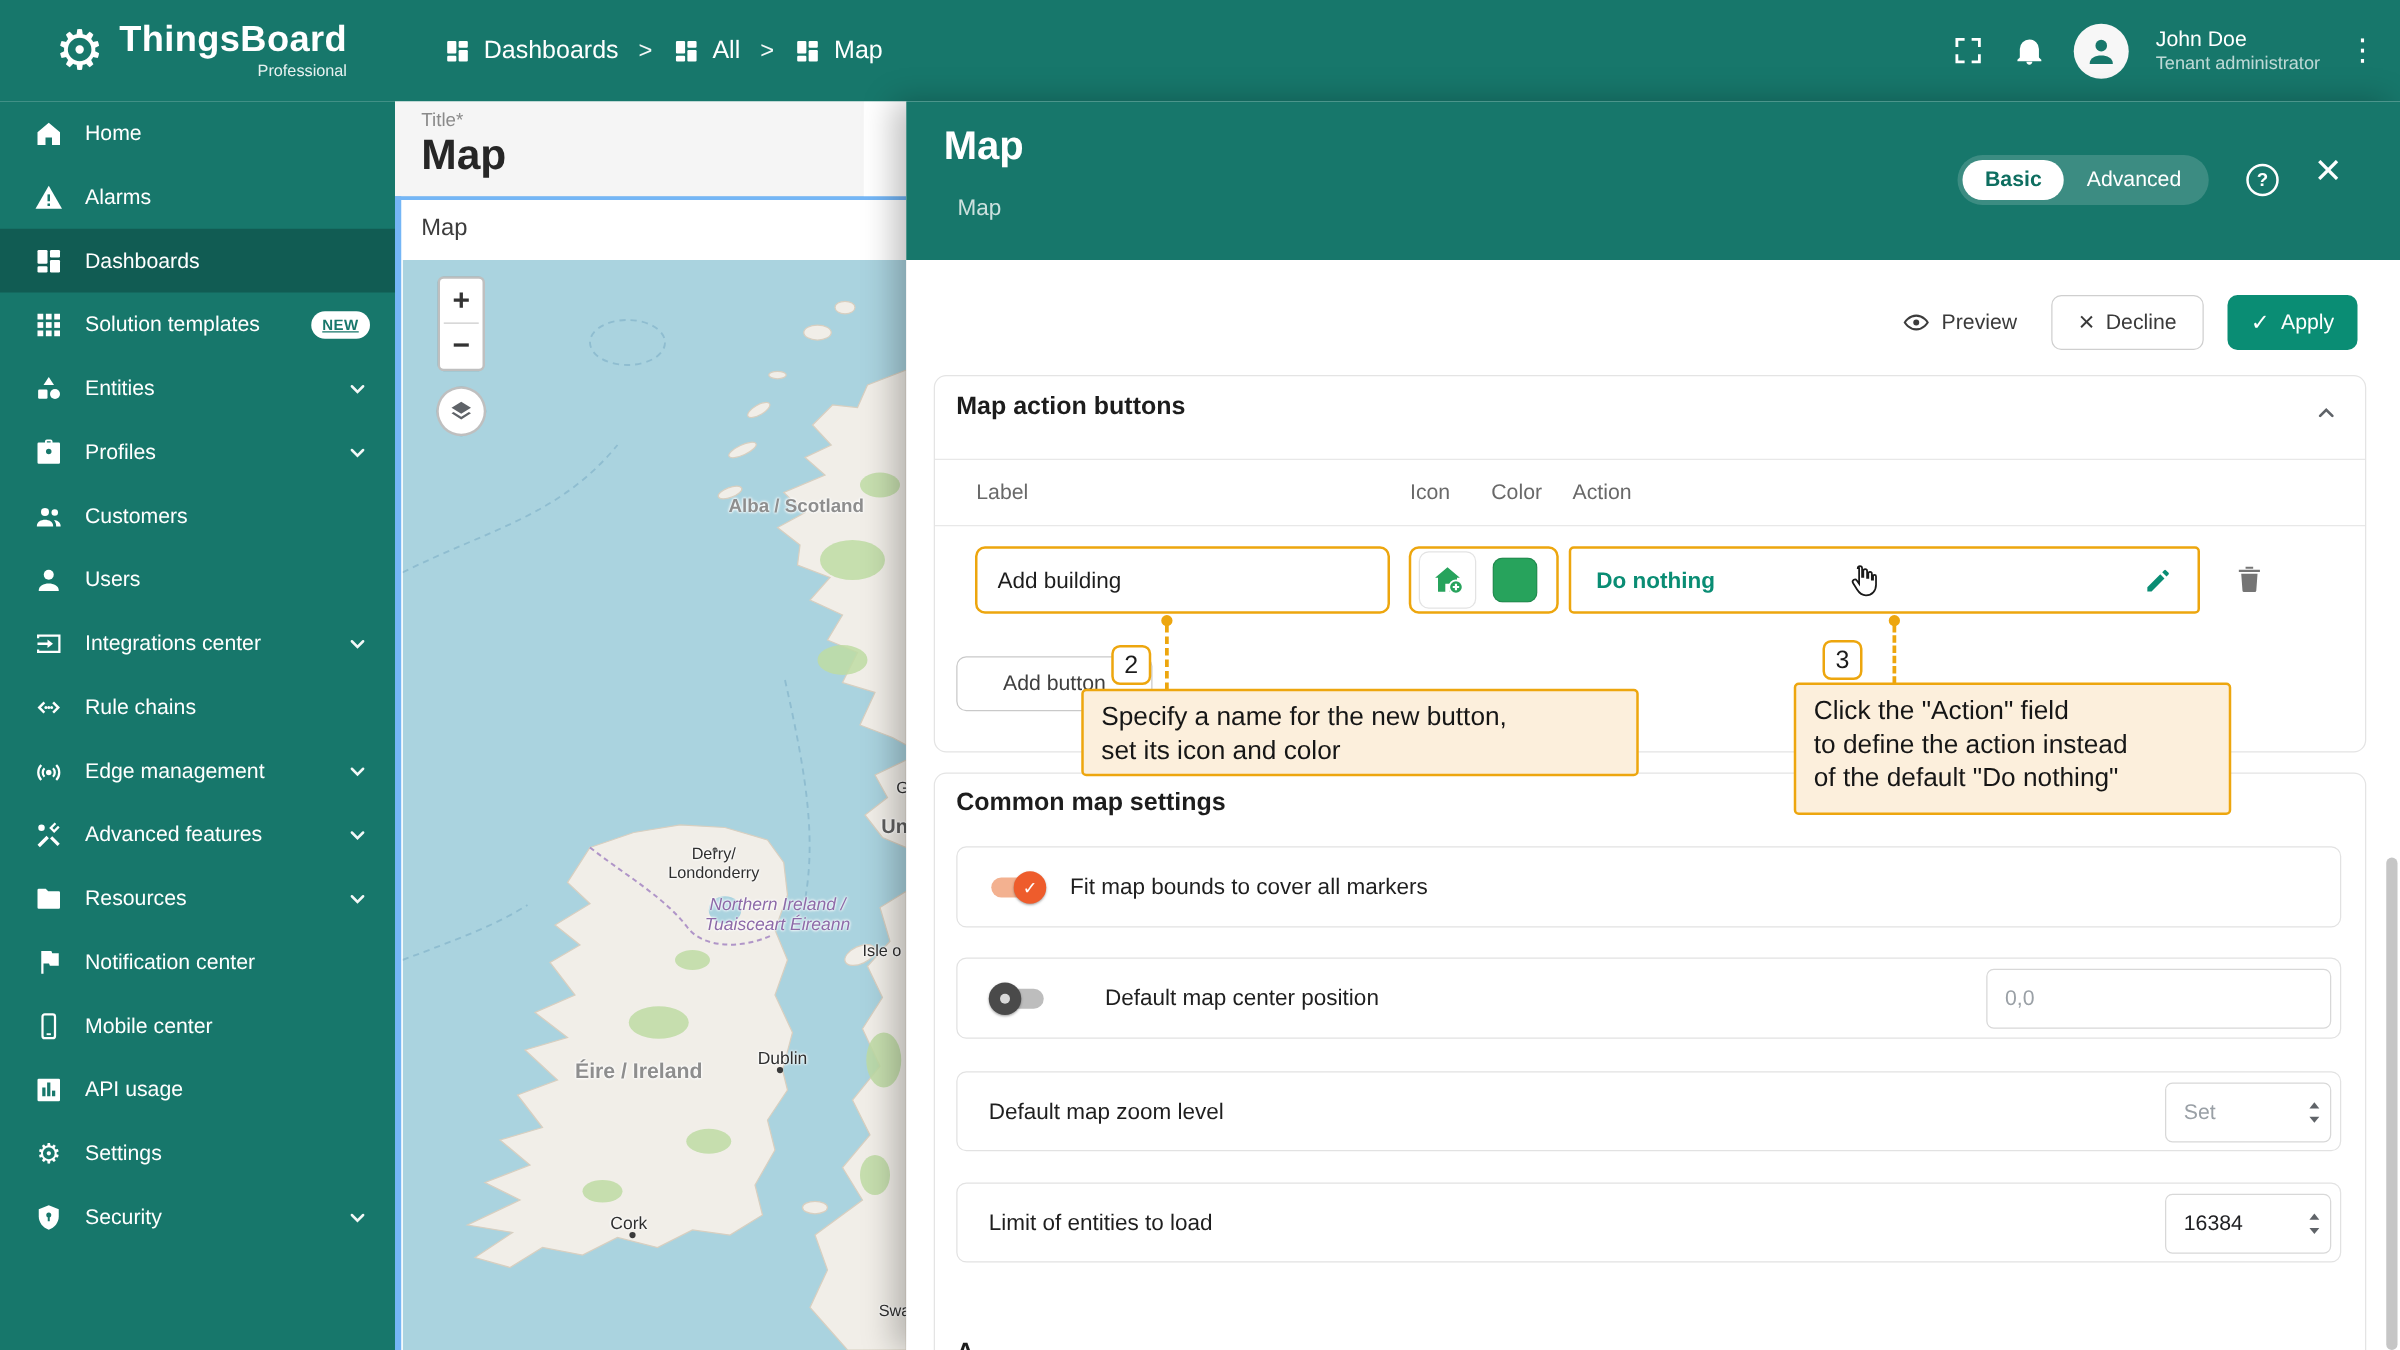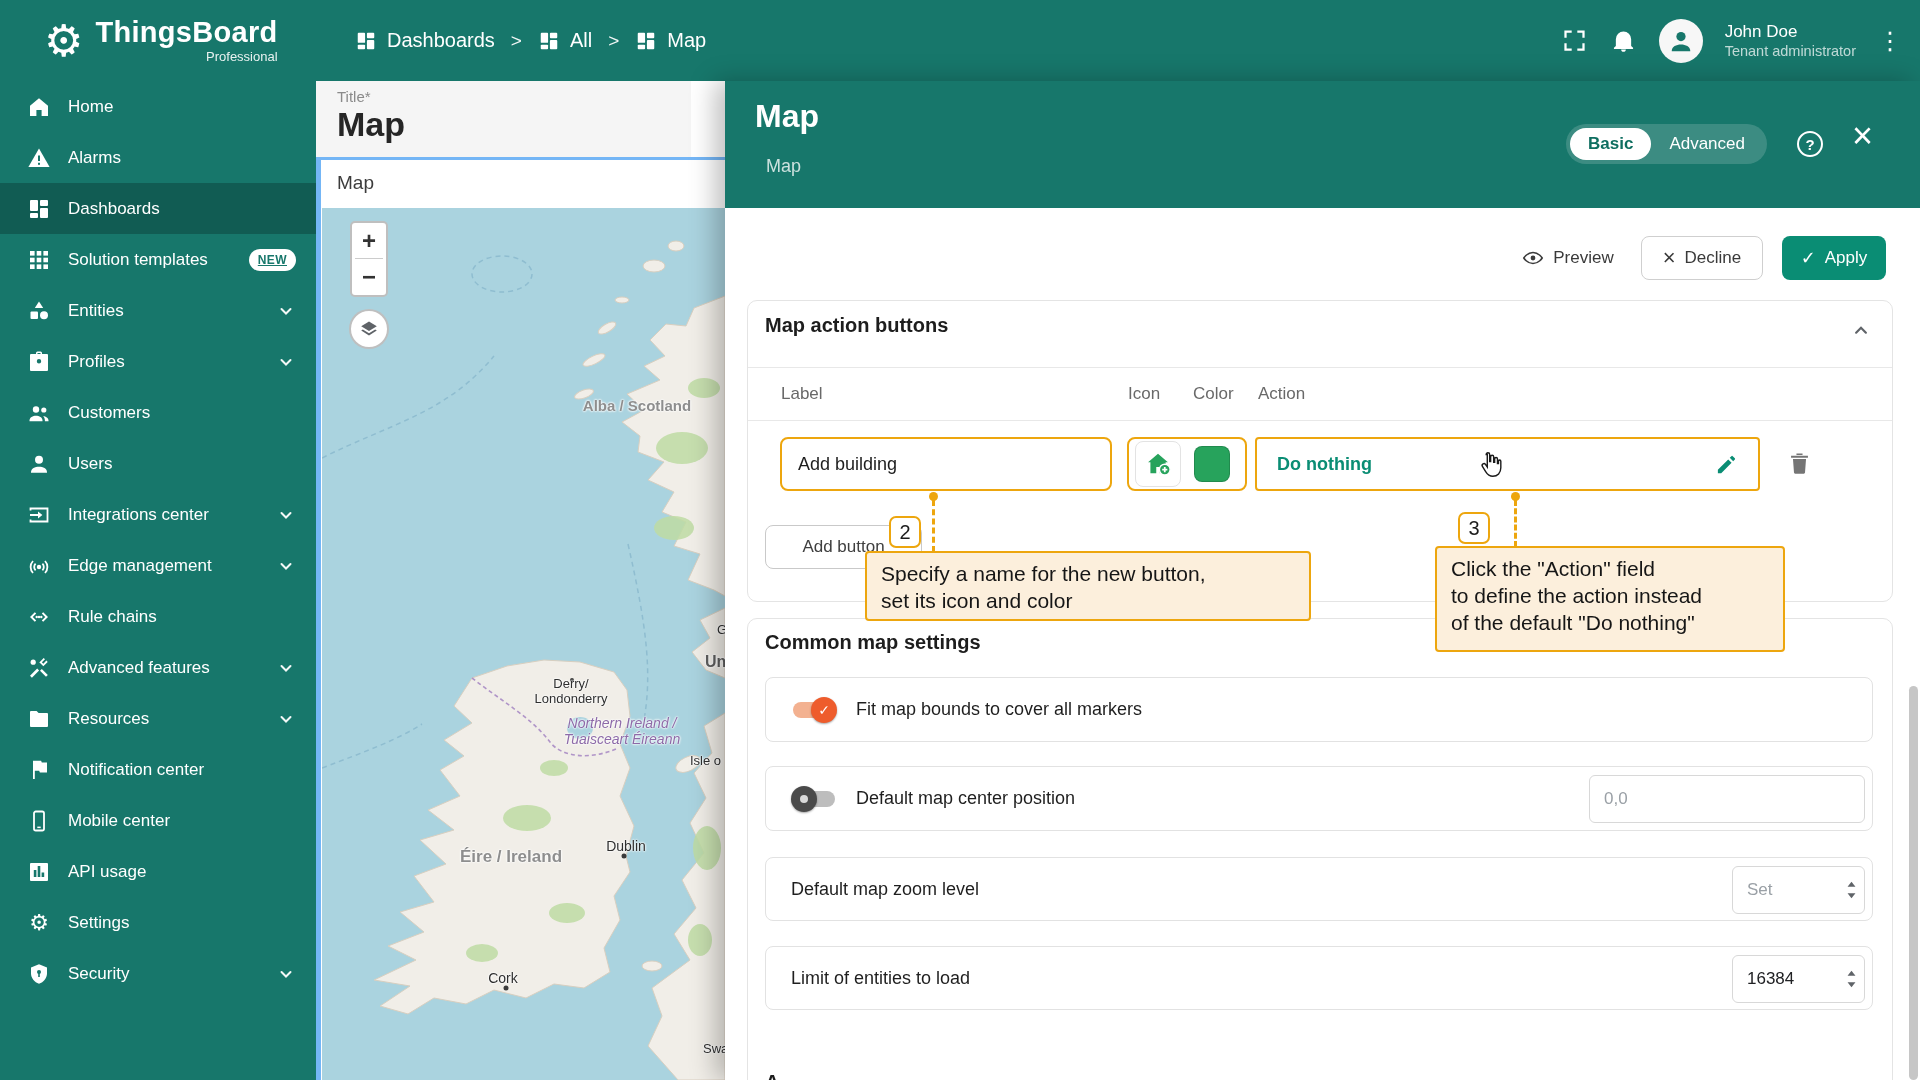--- a/index.html
+++ b/index.html
@@ -99,21 +99,21 @@
   .co-line{position:absolute;width:0;border-left:3px dashed #EDA60E;z-index:20;}
   .co-badge{position:absolute;width:32px;height:32px;background:#fff;border:2.5px solid #EDA60E;border-radius:7px;display:flex;align-items:center;justify-content:center;font-size:20px;color:#1c1c1c;z-index:22;box-sizing:border-box;}
   .co-box{position:absolute;background:#FCEFDC;border:2.5px solid #EDA60E;border-radius:4px;padding:7px 14px;font-size:21px;line-height:27px;color:#161616;z-index:21;box-sizing:border-box;}
   #co2-dot{left:929px;top:492px;} #co2-line{left:932px;top:500px;height:52px;}
   #co2-badge{left:889px;top:516px;} #co2-box{left:865px;top:551px;width:446px;height:70px;}
   #co3-dot{left:1511px;top:492px;} #co3-line{left:1514px;top:500px;height:47px;}
   #co3-badge{left:1458px;top:512px;} #co3-box{left:1435px;top:546px;width:350px;height:106px;}
 
   
   .set-row{position:absolute;left:765px;width:1108px;border:1px solid #e2e2e2;border-radius:8px;display:flex;align-items:center;padding-left:25px;z-index:12;box-sizing:border-box;background:#fff;}
-  #row1{top:677px;height:65px;} #row2{top:766px;height:65px;}
+  #row1{top:677px;height:65px;} #row2{top:766px;height:65px;gap:28px;}
   #row3{top:857px;height:64px;} #row4{top:946px;height:64px;}
   .set-label{font-size:18px;color:#1f1f1f;margin-left:19px;}
   .set-label.noind{margin-left:0;}
   .toggle{position:relative;width:46px;height:26px;flex:none;cursor:pointer;}
   .toggle .track{position:absolute;left:2px;top:5px;width:42px;height:16px;border-radius:8px;background:#F3B190;}
   .toggle .thumb{position:absolute;top:0;width:26px;height:26px;border-radius:50%;display:flex;align-items:center;justify-content:center;box-shadow:0 1px 2px rgba(0,0,0,.35);}
   .toggle.on .thumb{right:0;background:#EE5C2C;color:#fff;font-size:14px;}
   .toggle.off .track{background:#bdbdbd;}
   .toggle.off .thumb{left:0;background:#4a4a4a;}
   .toggle.off .thumb::after{content:"";width:8px;height:8px;border-radius:50%;background:#d9d9d9;}
@@ -323,45 +323,45 @@
         <span class="nav-label">Integrations center</span>
         <span class="icon nav-chev">
           <svg viewBox="0 0 24 24">
             <path fill="none" stroke="currentColor" stroke-width="2" stroke-linecap="round" d="m7.5 10 4.5 4.5L16.5 10"></path>
           </svg>
         </span>
       </div>
       <div class="nav-item">
         <span class="icon nav-ic">
           <svg viewBox="0 0 24 24">
-            <circle cx="12" cy="13" r="2.2" fill="currentColor"></circle>
-            <g fill="none" stroke="currentColor" stroke-width="1.8">
-              <path d="M8.6 16.4a4.8 4.8 0 0 1 0-6.8M15.4 9.6a4.8 4.8 0 0 1 0 6.8M6 19a8.7 8.7 0 0 1 0-12M18 7a8.7 8.7 0 0 1 0 12"></path>
-            </g>
-          </svg>
-        </span>
-        <span class="nav-label">Edge management</span>
-        <span class="icon nav-chev">
-          <svg viewBox="0 0 24 24">
-            <path fill="none" stroke="currentColor" stroke-width="2" stroke-linecap="round" d="m7.5 10 4.5 4.5L16.5 10"></path>
-          </svg>
-        </span>
-      </div>
-      <div class="nav-item">
-        <span class="icon nav-ic">
-          <svg viewBox="0 0 24 24">
             <g fill="currentColor">
               <path d="M7.8 7.2 3 12l4.8 4.8 1.4-1.4L5.8 12l3.4-3.4Zm8.4 0-1.4 1.4 3.4 3.4-3.4 3.4 1.4 1.4L21 12Z"></path>
               <circle cx="9.7" cy="12" r="1.2"></circle>
               <circle cx="12" cy="12" r="1.2"></circle>
               <circle cx="14.3" cy="12" r="1.2"></circle>
             </g>
           </svg>
         </span>
         <span class="nav-label">Rule chains</span>
+      </div>
+      <div class="nav-item">
+        <span class="icon nav-ic">
+          <svg viewBox="0 0 24 24">
+            <circle cx="12" cy="13" r="2.2" fill="currentColor"></circle>
+            <g fill="none" stroke="currentColor" stroke-width="1.8">
+              <path d="M8.6 16.4a4.8 4.8 0 0 1 0-6.8M15.4 9.6a4.8 4.8 0 0 1 0 6.8M6 19a8.7 8.7 0 0 1 0-12M18 7a8.7 8.7 0 0 1 0 12"></path>
+            </g>
+          </svg>
+        </span>
+        <span class="nav-label">Edge management</span>
+        <span class="icon nav-chev">
+          <svg viewBox="0 0 24 24">
+            <path fill="none" stroke="currentColor" stroke-width="2" stroke-linecap="round" d="m7.5 10 4.5 4.5L16.5 10"></path>
+          </svg>
+        </span>
       </div>
       <div class="nav-item">
         <span class="icon nav-ic">
           <svg viewBox="0 0 24 24">
             <g fill="currentColor">
               <path d="m3 19.8 7.2-7.2 1.9 1.9-7.2 7.2ZM13.6 7.6l2.7 2.7 4.4-4.4-1.3-1.3-3.1 3.1-1.4-1.4 3.1-3.1L16.7 2l-4.4 4.4Z"></path>
               <path d="m14.8 12.9 6 6-1.8 1.8-6-6Z"></path>
               <circle cx="6.2" cy="6.2" r="2.6"></circle>
             </g>
           </svg>

